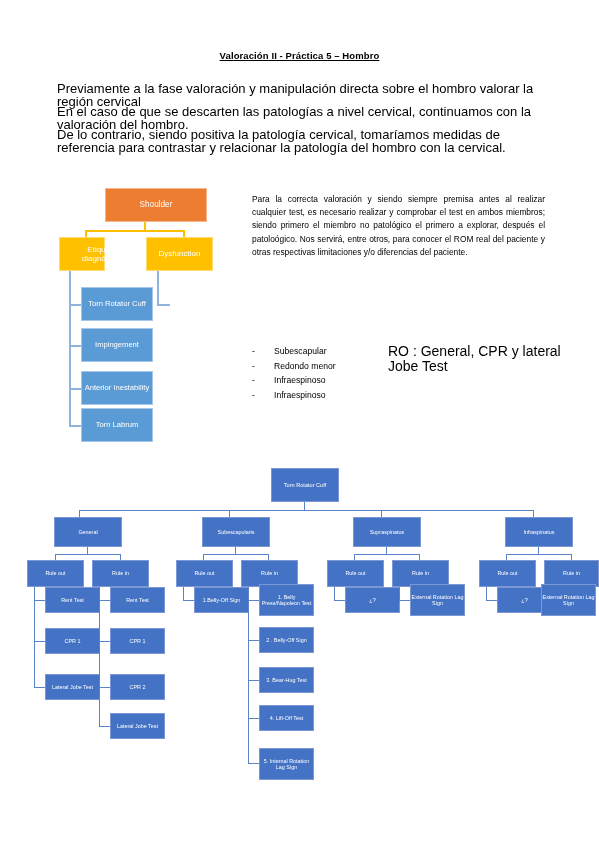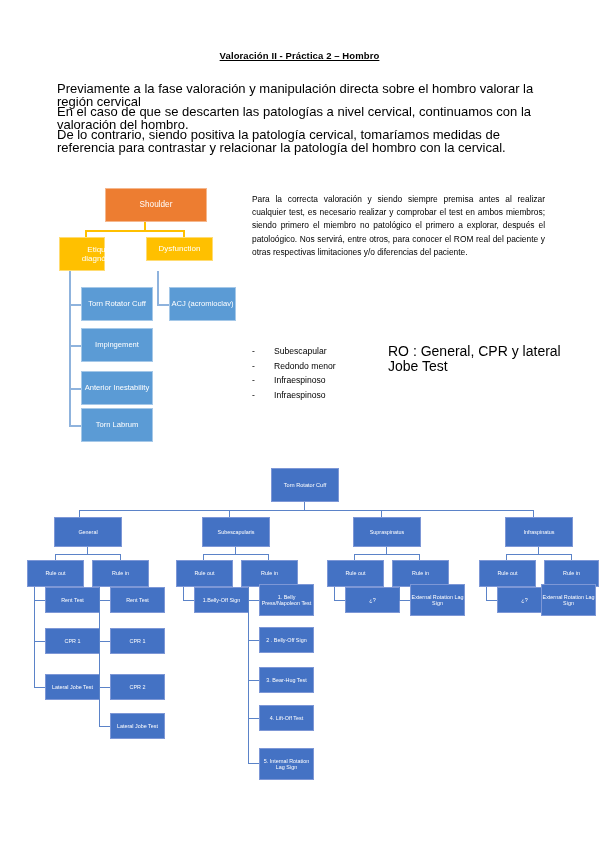--- a/index.html
+++ b/index.html
@@ -68,54 +68,53 @@
 
   
   .d2 { position:absolute; left:0px; top:460px; width:599px; height:330px; }
   .d2 .node { font-size:5.4px; }
 </style>
 </head>
 <body>
 
 <div class="page">
 
-  <div class="doc-title">Valoración II - Práctica 2 – Hombro</div>
+  <div class="doc-title">Valoración II - Práctica 5 – Hombro</div>
   <div class="para" id="p1">Previamente a la fase valoración y manipulación directa sobre el hombro valorar la región cervical</div>
   <div class="para" id="p3">De lo contrario, siendo positiva la patología cervical, tomaríamos medidas de referencia para contrastar y relacionar la patología del hombro con la cervical.</div>
   <div class="para" id="p2">En el caso de que se descarten las patologías a nivel cervical, continuamos con la valoración del hombro.</div>
 
   <div class="d1">
 
     <div class="node n-orange" style="left:45px; top:8px; width:102px; height:34px; font-size:8.2px;">Shoulder</div>
 
     <div class="conn-y" style="left:84px; top:42px; width:1.5px; height:9px;"></div>
     <div class="conn-y" style="left:25px; top:50px; width:100px; height:1.5px;"></div>
     <div class="conn-y" style="left:25px; top:50px; width:1.5px; height:8px;"></div>
     <div class="conn-y" style="left:123px; top:50px; width:1.5px; height:8px;"></div>
 
     <div class="node n-yellow" style="left:-1px; top:57px; width:45px; height:34px; font-size:8px; flex-direction:column;padding-left:44px;">
       <span>Etiquetas diagnósticas</span>
     </div>
-    <div class="node n-yellow" style="left:86px; top:57px; width:67px; height:24px; font-size:8px;">Dysfunction</div>
+    <div class="node n-yellow" style="left:86px; top:57px; width:67px; height:34px; font-size:8px;">Dysfunction</div>
 
     <div class="conn" style="left:9px; top:91px; width:1.5px; height:155px;"></div>
     <div class="conn" style="left:9px; top:124px; width:13px; height:1.5px;"></div>
     <div class="conn" style="left:9px; top:165px; width:13px; height:1.5px;"></div>
     <div class="conn" style="left:9px; top:208px; width:13px; height:1.5px;"></div>
     <div class="conn" style="left:9px; top:245px; width:13px; height:1.5px;"></div>
 
     <div class="conn" style="left:97px; top:91px; width:1.5px; height:35px;"></div>
     <div class="conn" style="left:97px; top:124px; width:13px; height:1.5px;"></div>
 
     <div class="node n-blue" style="left:21px; top:107px; width:72px; height:34px; font-size:7.6px;">Torn Rotator Cuff</div>
     <div class="node n-blue" style="left:21px; top:191px; width:72px; height:34px; font-size:7.6px;">Anterior Inestability</div>
     <div class="node n-blue" style="left:21px; top:148px; width:72px; height:34px; font-size:7.6px;">Impingement</div>
     <div class="node n-blue" style="left:21px; top:228px; width:72px; height:34px; font-size:7.6px;">Torn Labrum</div>
 
-    <div class="node n-blue" style="left:109px; top:107px; width:67px; height:34px; font-size:7.6px;">ACJ (acromioclav)</div>
   </div>
 
   <div class="rt-para">Para la correcta valoración y siendo siempre premisa antes al realizar cualquier test, es necesario realizar y comprobar el test en ambos miembros; siendo primero el miembro no patológico el primero a explorar, después el patoloógico. Nos servirá, entre otros, para conocer el ROM real del paciente y otras respectivas limitaciones y/o diferencias del paciente.</div>
 
   <div class="bullets">
     <div class="bl">
         <span class="dash">-</span>
         <span>Subescapular</span>
       </div>
     <div class="bl">

